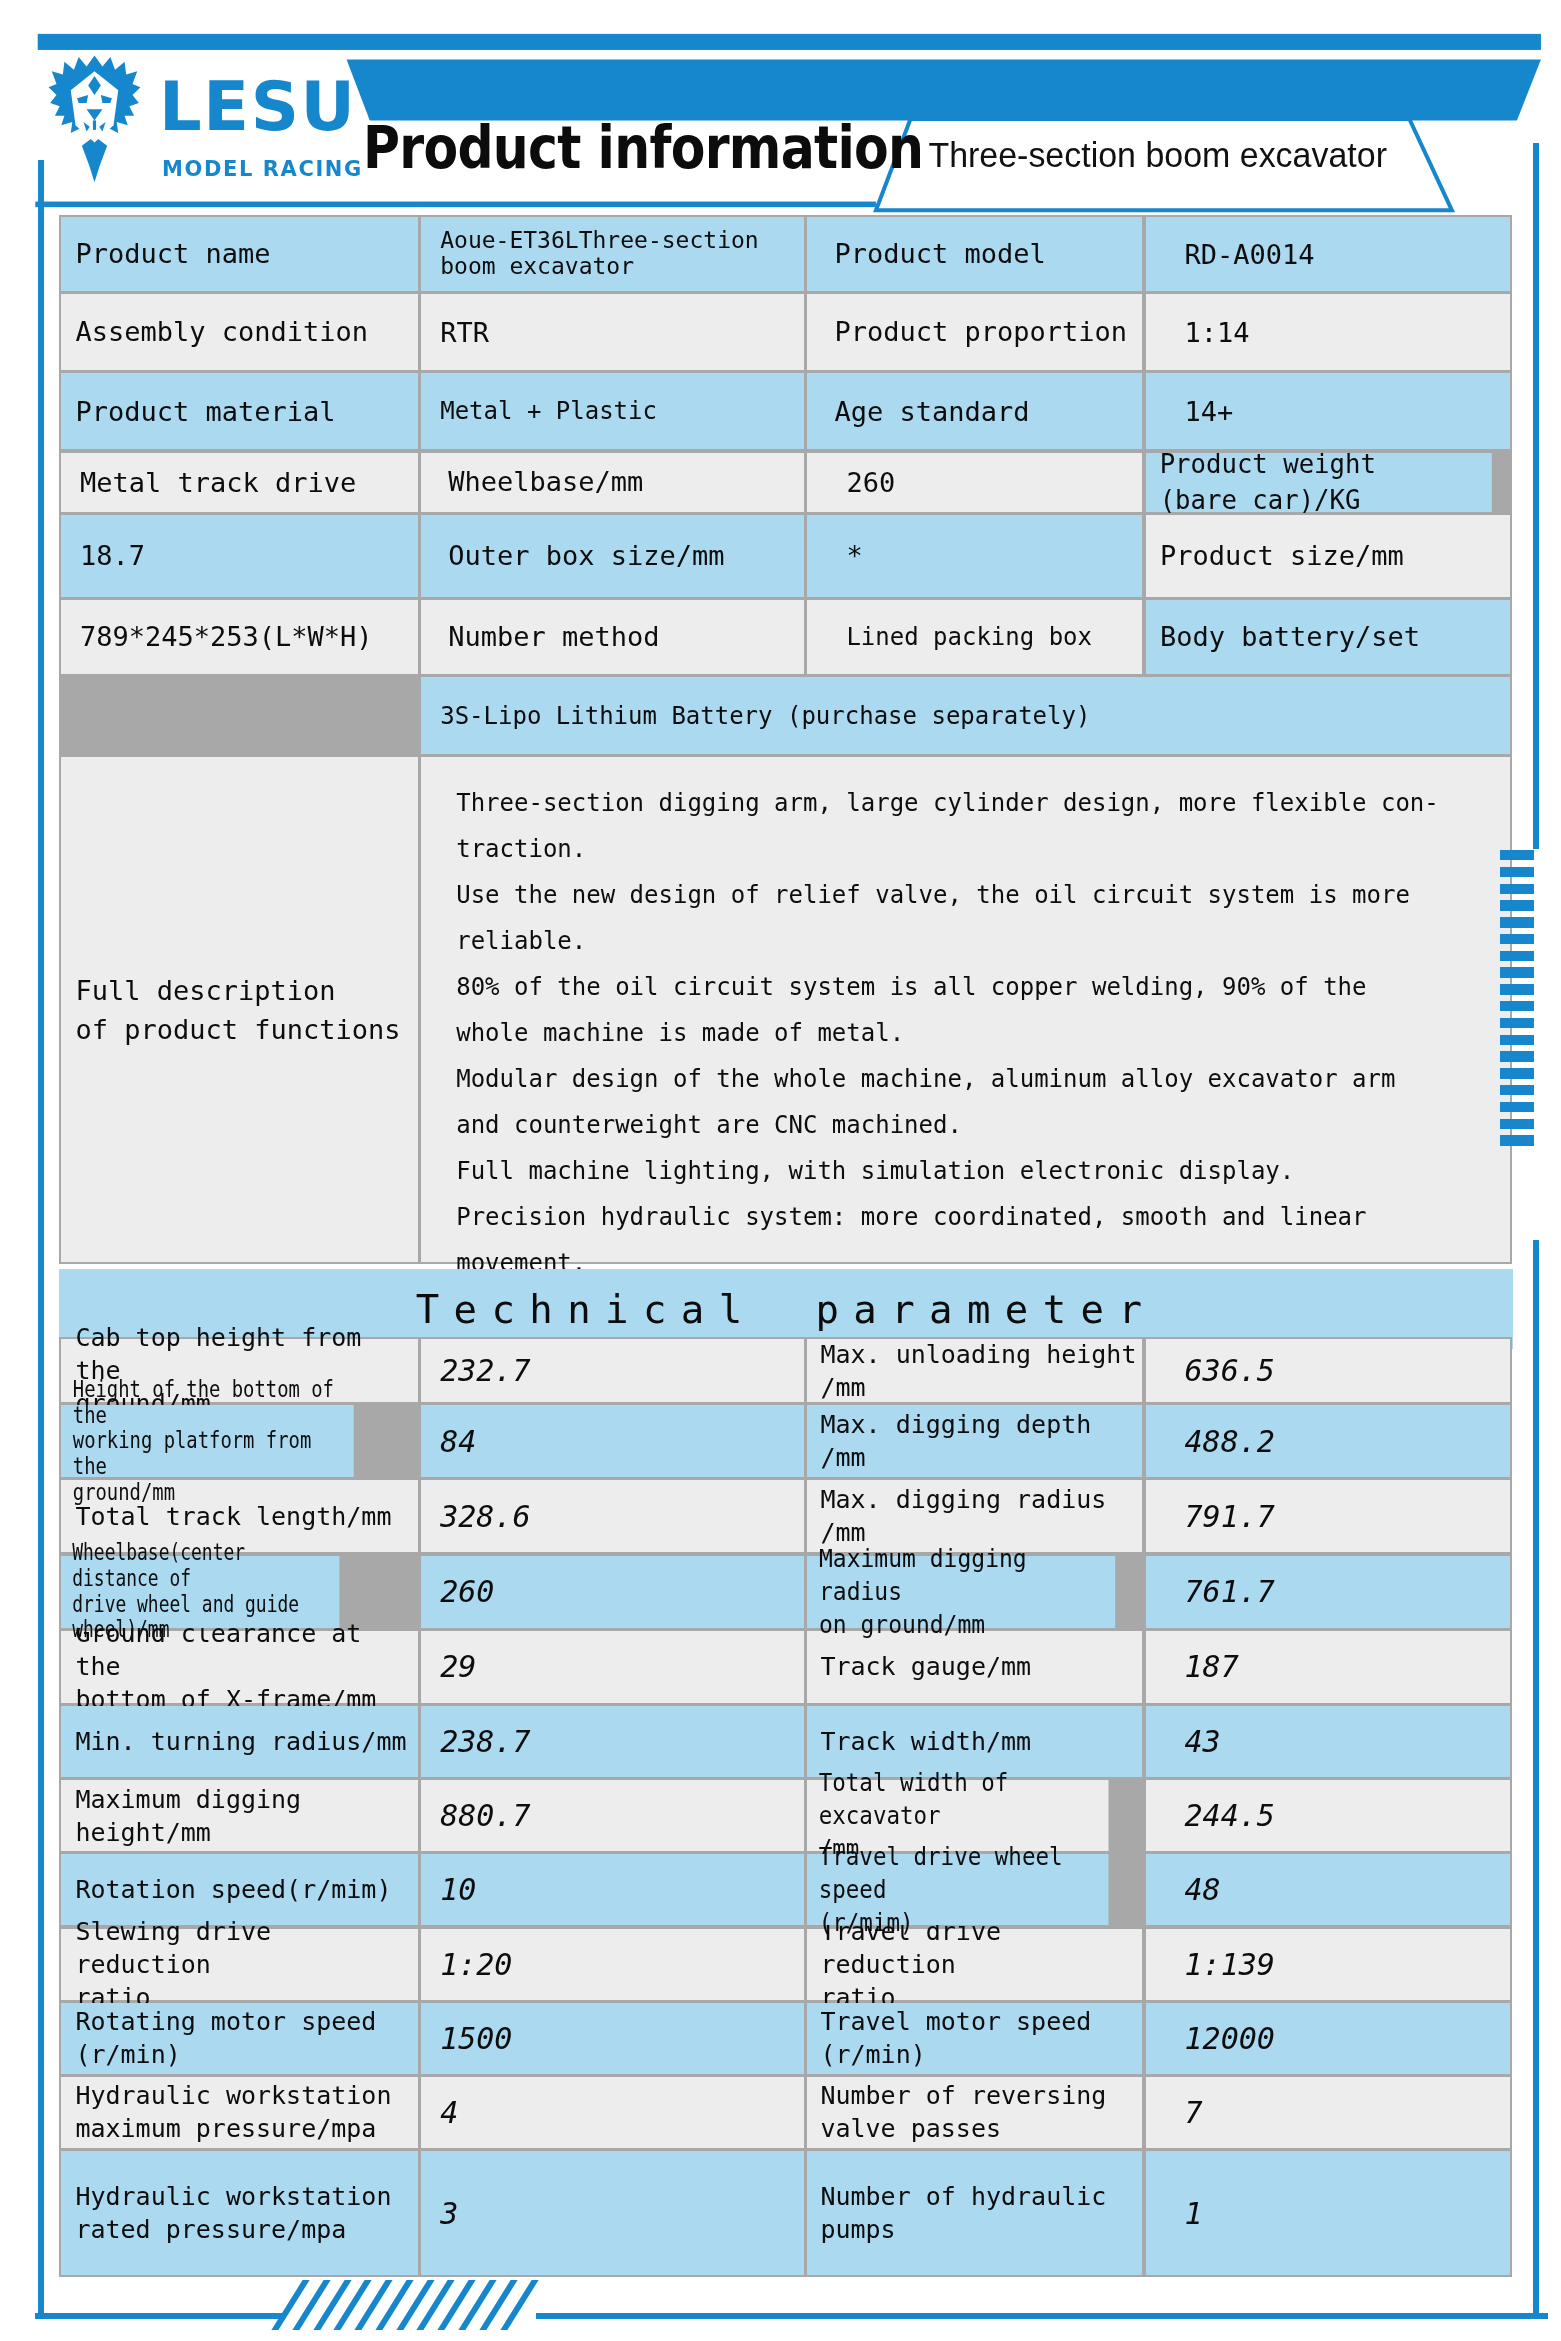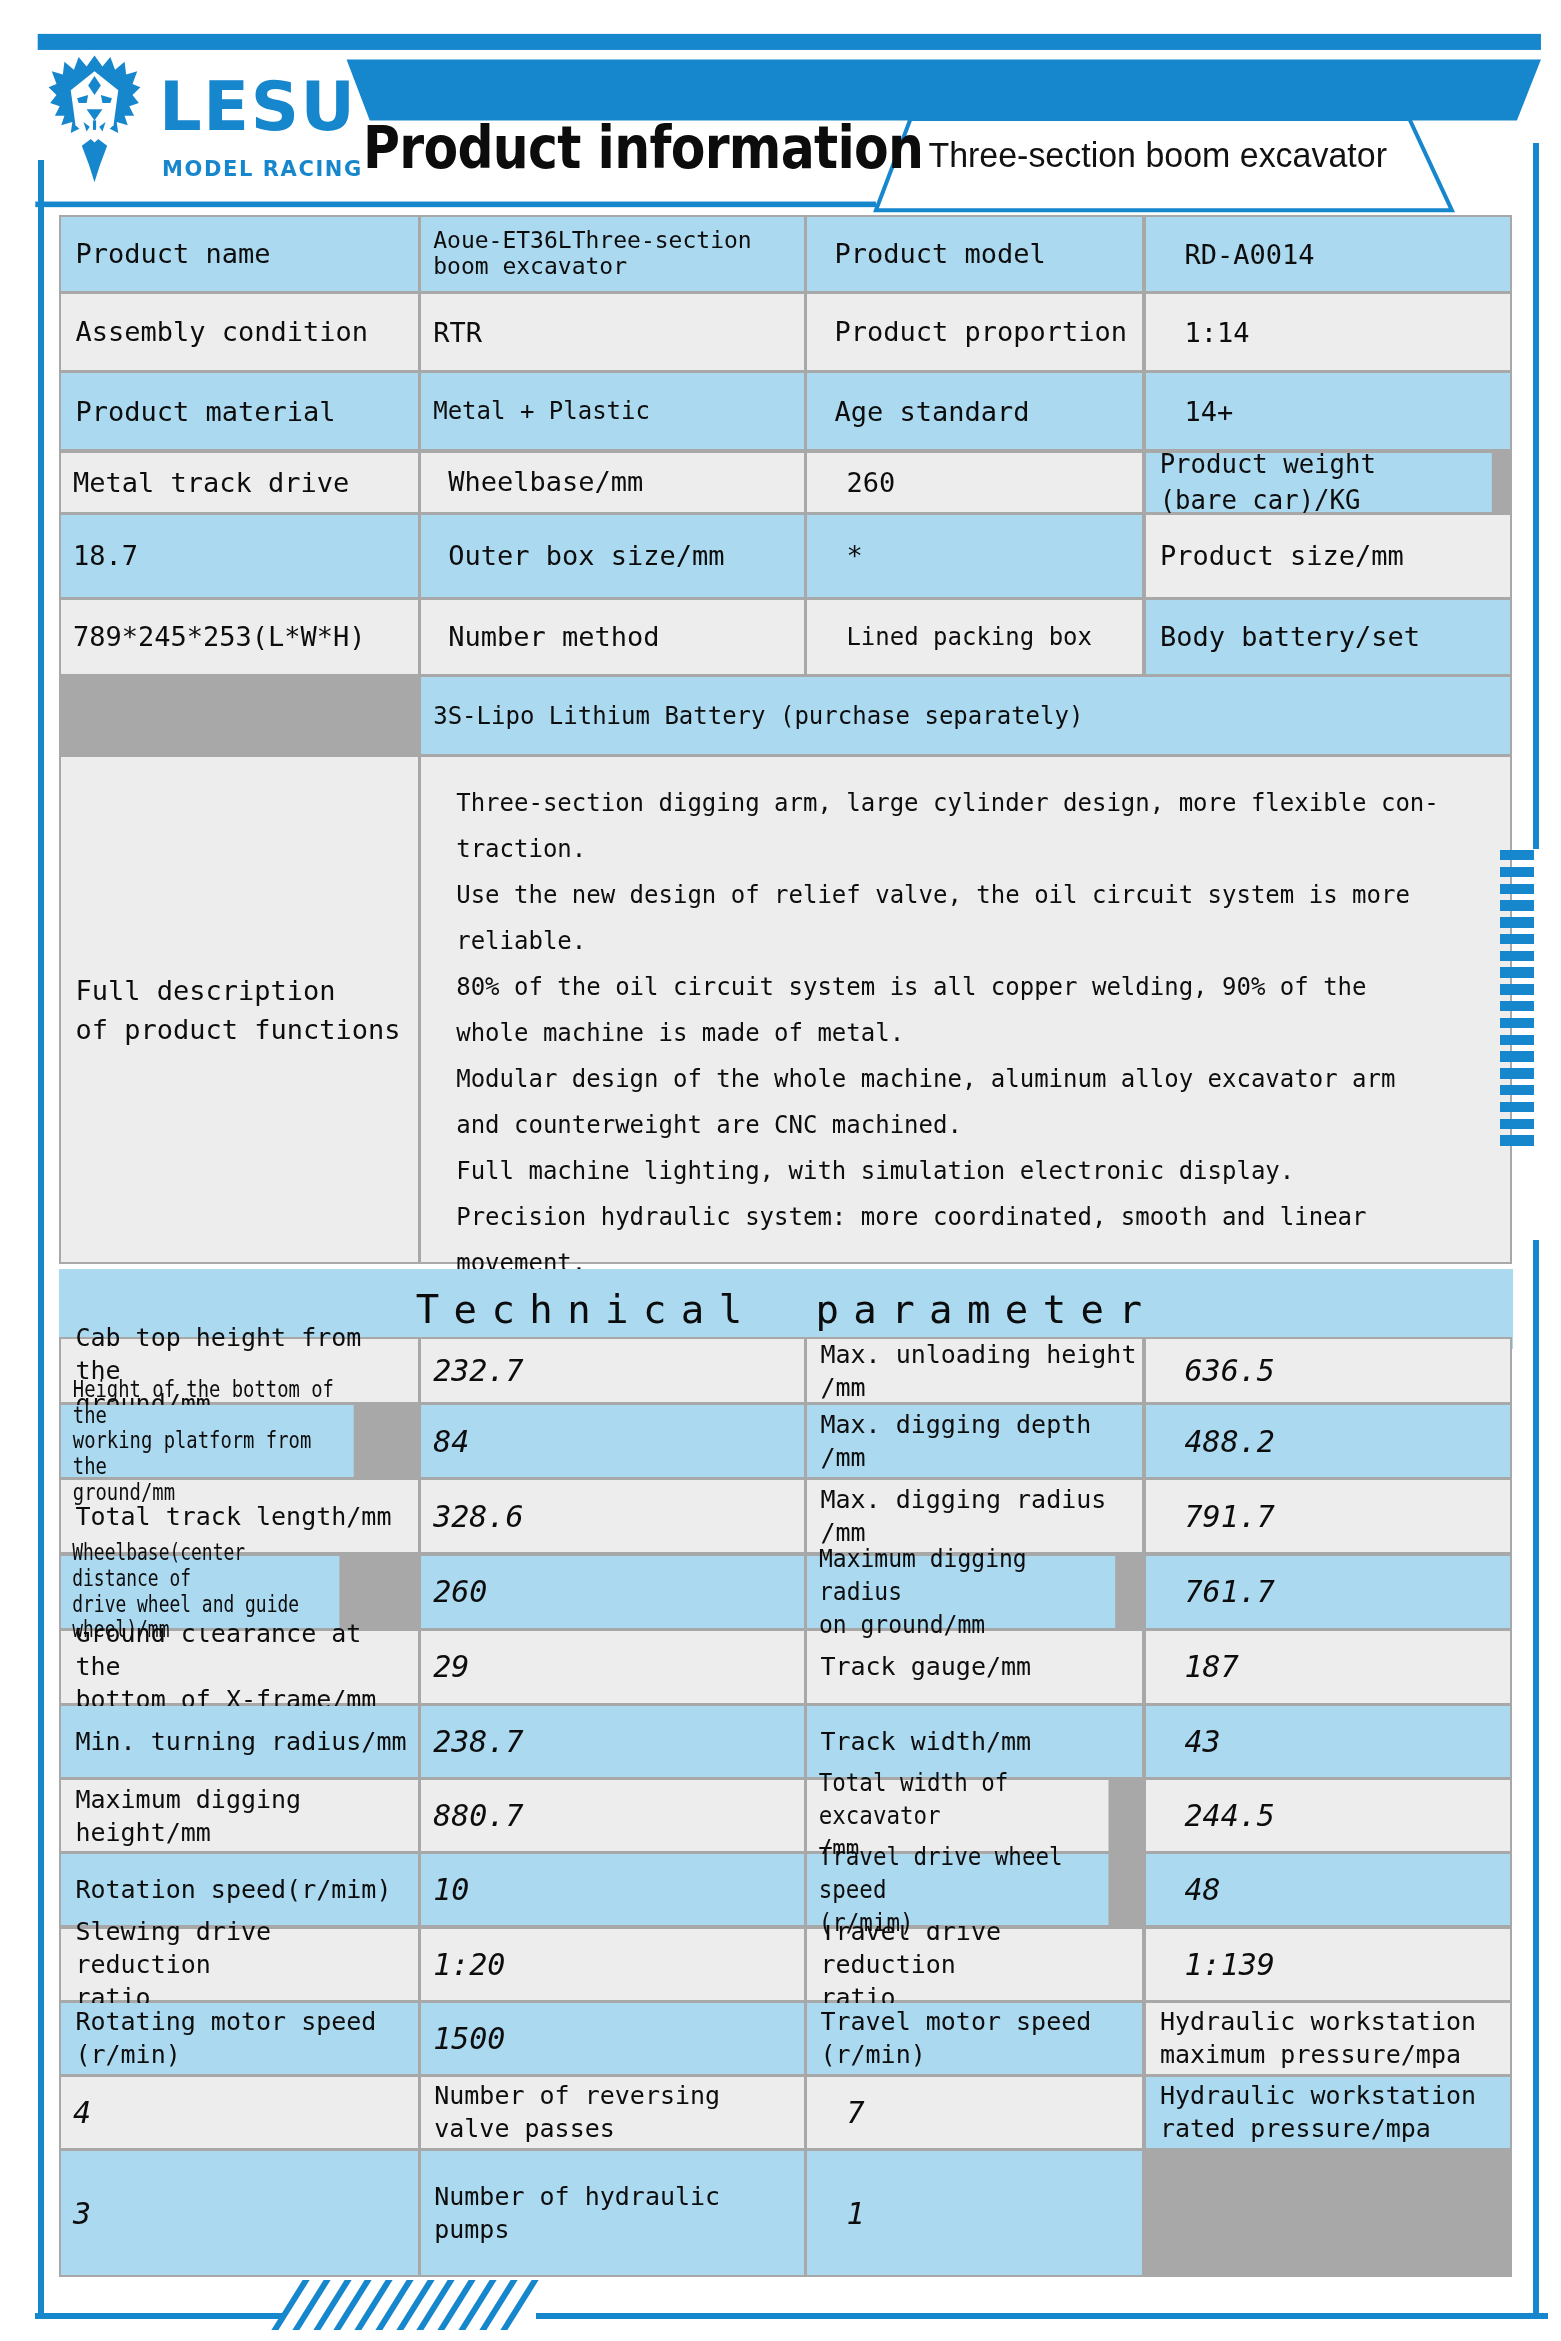--- a/index.html
+++ b/index.html
@@ -25,21 +25,21 @@
   .ttable{left:59px;top:1337px;width:1449px;
           grid-template-rows:63px 72px 72px 72px 72px 71px 71px 71px 71px 71px 71px 124px;}
   .cell{display:flex;flex-direction:column;justify-content:center;white-space:pre-line;}
   .b{background:#abd9f0;}
   .g{background:#ededed;}
   .lab{padding-left:14.4px;line-height:1.32;}
   .ptable .lab{font-size:27px;}
   .ttable .lab{font-size:25px;}
   .ptable .l2{padding-left:27px;}
   .ttable .l2{padding-left:13px;}
-  .val{padding-left:12px;}
+  .val{padding-left:19px;}
   .ptable .val{font-size:27px;}
   .ttable .val{font-size:30px;font-style:italic;}
   .v2{padding-left:39px;}
   .span3{grid-column:2 / span 3;}
   .f29{font-size:23px !important;line-height:1.12;}
   .f30{font-size:24px !important;}
   .cx95{transform:scaleX(.95);transform-origin:0 50%;}
   .cx92{transform:scaleX(.92);transform-origin:0 50%;}
   .cx90{transform:scaleX(.90);transform-origin:0 50%;}
   .cx82{transform:scaleX(.82);transform-origin:0 50%;}
@@ -199,20 +199,21 @@
     <div class="cell val g">1:20</div>
     <div class="cell lab g l2">Travel drive reduction
 ratio</div>
     <div class="cell val g v2">1:139</div>
 
     <div class="cell lab b">Rotating motor speed
 (r/min)</div>
     <div class="cell val b">1500</div>
     <div class="cell lab b l2">Travel motor speed
 (r/min)</div>
+    <div class="cell val b v2">12000</div>
 
     <div class="cell lab g">Hydraulic workstation
 maximum pressure/mpa</div>
     <div class="cell val g">4</div>
     <div class="cell lab g l2">Number of reversing
 valve passes</div>
     <div class="cell val g v2">7</div>
 
     <div class="cell lab b">Hydraulic workstation
 rated pressure/mpa</div>

